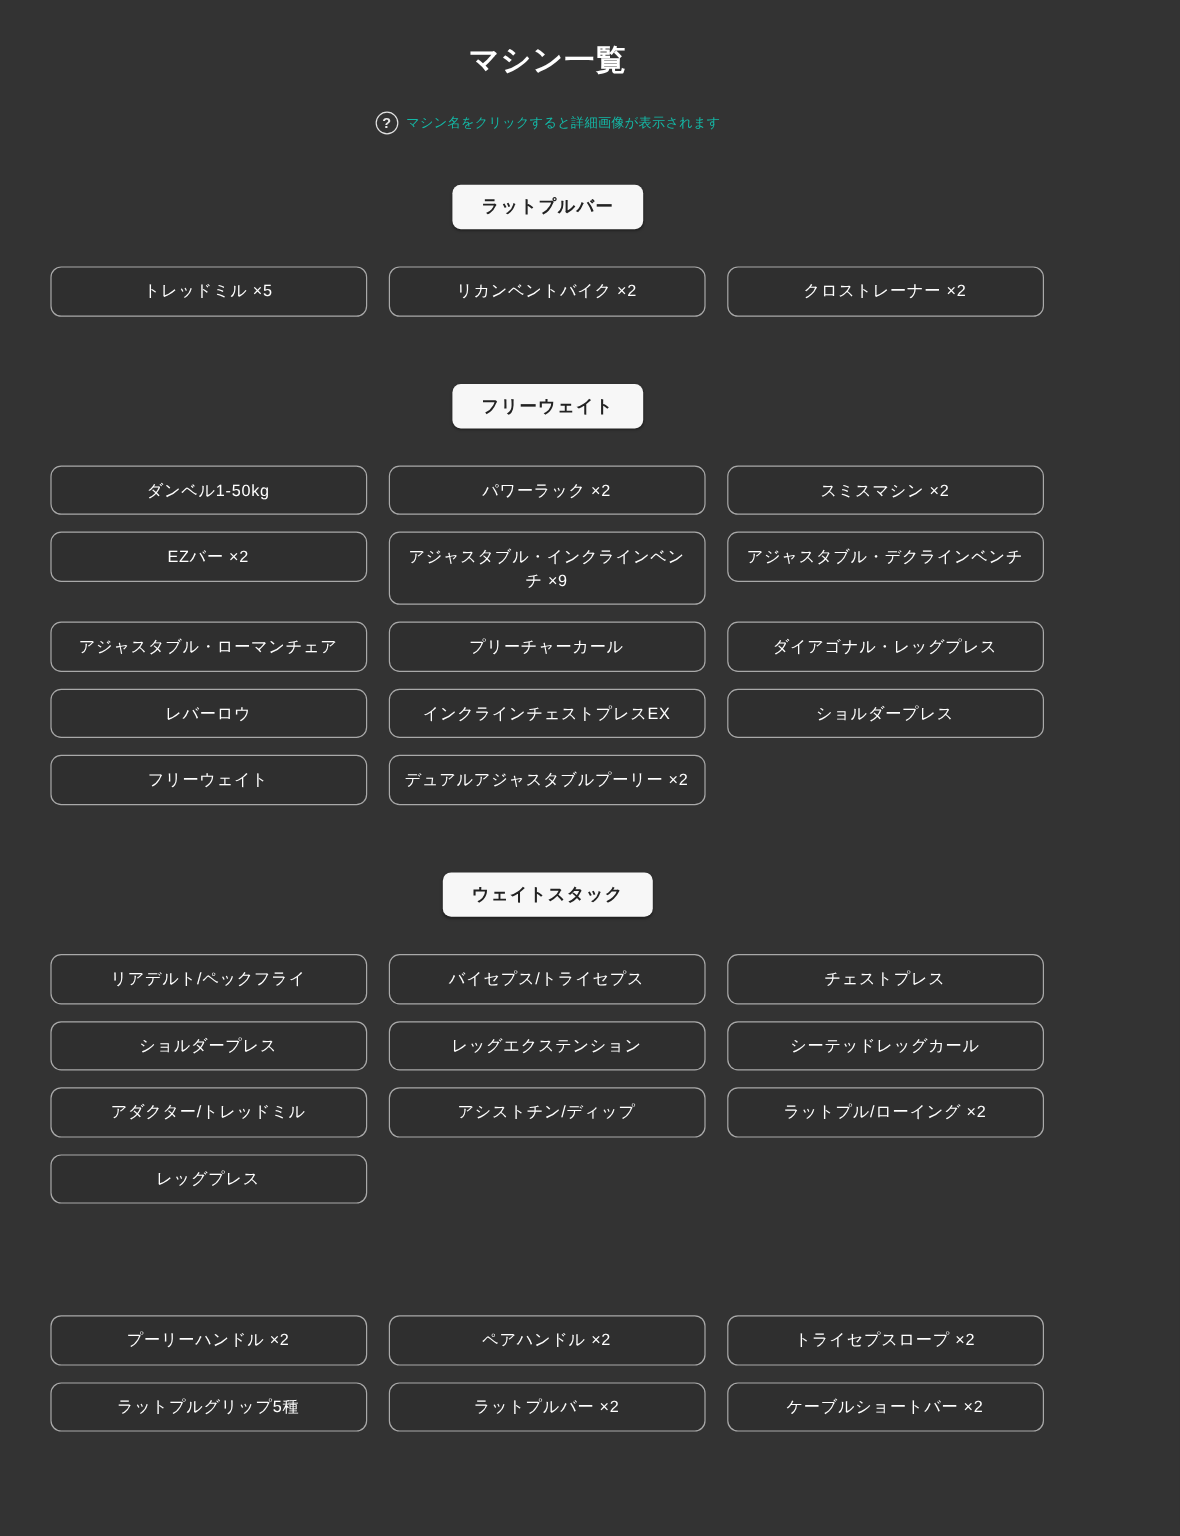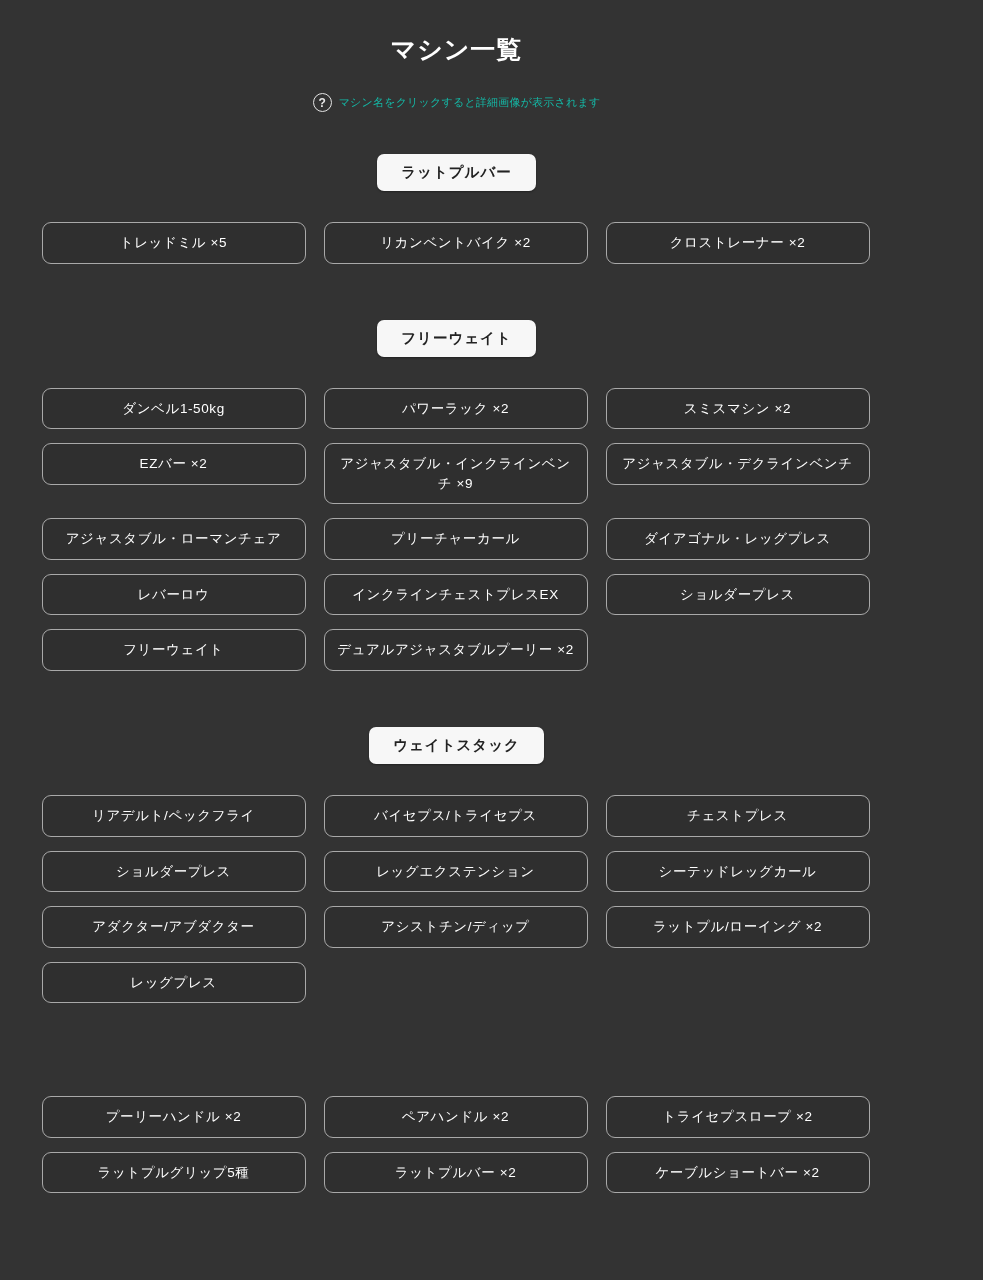--- a/index.html
+++ b/index.html
@@ -159,21 +159,21 @@
     <div class="section-header-wrap">
       <div class="section-header">ウェイトスタック</div>
     </div>
     <div class="grid">
       <div class="item-card">リアデルト/ペックフライ</div>
       <div class="item-card">バイセプス/トライセプス</div>
       <div class="item-card">チェストプレス</div>
       <div class="item-card">ショルダープレス</div>
       <div class="item-card">レッグエクステンション</div>
       <div class="item-card">シーテッドレッグカール</div>
-      <div class="item-card">アダクター/アブダクター</div>
+      <div class="item-card">アダクター/トレッドミル</div>
       <div class="item-card">アシストチン/ディップ</div>
       <div class="item-card">ラットプル/ローイング ×2</div>
       <div class="item-card">レッグプレス</div>
     </div>
   </div>
 
   <div class="section sec-attach">
     <div class="grid">
       <div class="item-card">プーリーハンドル ×2</div>
       <div class="item-card">ペアハンドル ×2</div>

